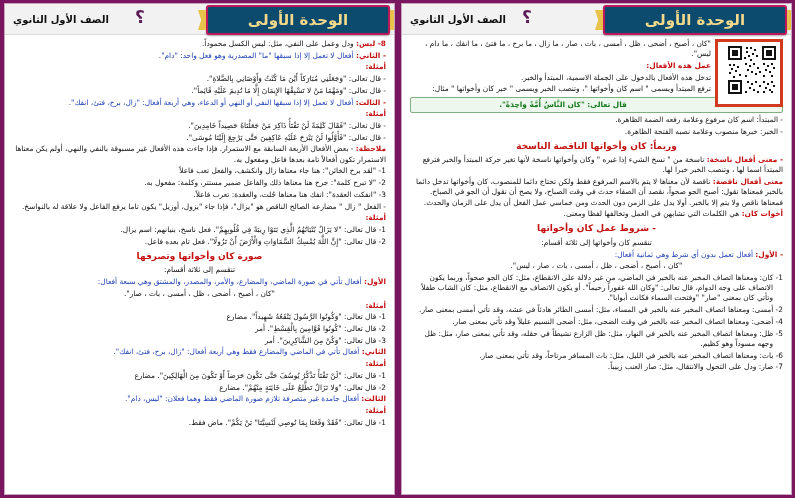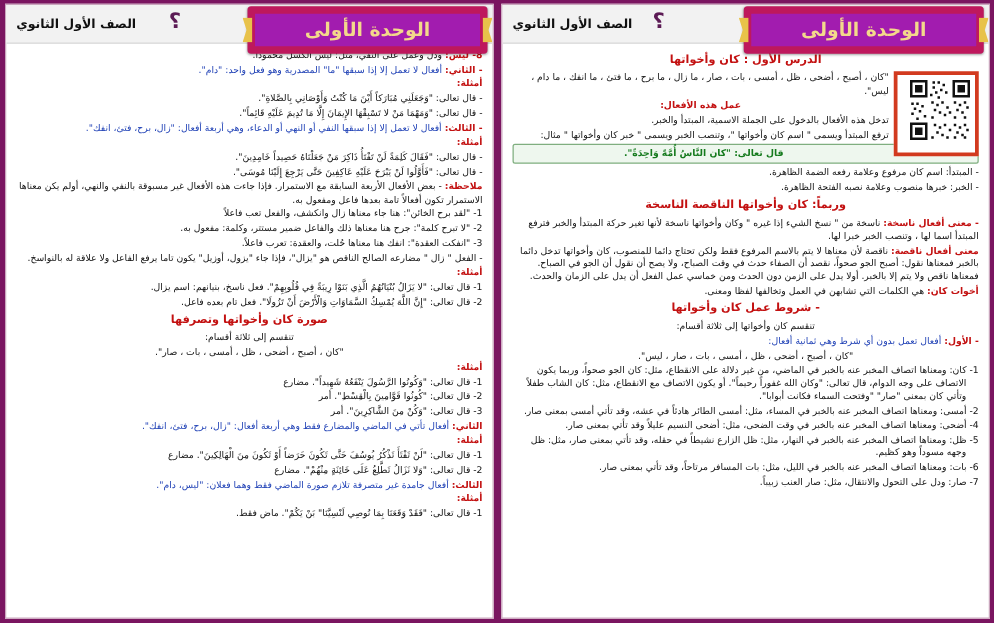--- a/index.html
+++ b/index.html
@@ -30,22 +30,22 @@
     display:flex;align-items:center;
   }
   .hdr .grade{
     font-size:10px;color:#101010;font-weight:bold;
     margin-right:auto;margin-left:8px;padding-right:6px;
     white-space:nowrap;
   }
   .ribbon{
     position:absolute;right:4px;top:1px;
     width:180px;height:26px;
-    background:#a21caf;
-    border:6px solid #be185d;
+    background:#0c4a6e;
+    border:2px solid #be185d;
     border-radius:3px;
     display:flex;align-items:center;justify-content:center;
     box-shadow:0 1px 2px rgba(0,0,0,.35);
   }
   .ribbon .t{color:#f3d98b;font-size:15px;font-weight:bold;letter-spacing:.5px;}
   .ribbon:before,.ribbon:after{
     content:"";position:absolute;top:3px;width:8px;height:20px;
     background:#e8c24a;
   }
   .ribbon:before{left:-10px;clip-path:polygon(0 0,100% 0,100% 100%,0 100%,40% 50%);}
@@ -60,21 +60,21 @@
   .body{
     padding:4px 8px 2px 8px;
     font-size:7.4px;line-height:1.38;
     color:#111;
     text-align:right;
     height:458px;
     box-sizing:border-box;
     overflow:hidden;
   }
   .ln{margin:0 0 1.5px 0;}
-  .red{color:#c31111;font-weight:bold;text-align:center;}
+  .red{color:#c31111;font-weight:bold;}
   .blue{color:#1d3fb5;font-weight:normal;}
   .green{color:#157a1d;font-weight:bold;}
   .ctr{text-align:center;}
   .ttl{font-size:9px;font-weight:bold;color:#c31111;text-align:center;margin:3px 0;}
   .greenbox{
     border:1px solid #7fae7f;background:#eef7ee;
     padding:2px 4px;margin:2px 0;border-radius:2px;
     text-align:center;
   }
   .qrwrap{float:right;margin:0 0 2px 4px;}
@@ -97,21 +97,20 @@
   <div class="page right">
     <div class="hdr">
       <div class="ribbon">
         <span class="t">الوحدة الأولى</span>
       </div>
       <span class="qmark">؟</span>
       <span class="grade">الصف الأول الثانوي</span>
     </div>
 
     <div class="body">
-      <div class="ttl">الدرس الأول : كان وأخواتها</div>
 
       <div class="qrwrap">
         <div class="qr">
           <svg width="52" height="52" viewBox="0 0 52 52">
             <rect width="52" height="52" fill="#fff"></rect>
             <g fill="#111">
               <rect x="2" y="2" width="14" height="14"></rect>
                 <rect x="4" y="4" width="10" height="10" fill="#fff"></rect>
                 <rect x="6" y="6" width="6" height="6"></rect>
               <rect x="36" y="2" width="14" height="14"></rect>
@@ -263,20 +262,24 @@
       <div class="ln hang">- الفعل " زال " مضارعه الصالح الناقص هو "يزال"، فإذا جاء "يزول، أوزيل" يكون تاما يرفع الفاعل ولا علاقة له بالنواسخ.</div>
       <div class="ln">
         <span class="ex">أمثلة:</span>
       </div>
       <div class="ln hang">1- قال تعالى: "لا يَزَالُ بُنْيَانُهُمُ الَّذِي بَنَوْا رِيبَةً فِي قُلُوبِهِمْ". فعل ناسخ، بنيانهم: اسم يزال.</div>
       <div class="ln hang">2- قال تعالى: "إِنَّ اللَّهَ يُمْسِكُ السَّمَاوَاتِ وَالْأَرْضَ أَنْ تَزُولَا". فعل تام بعده فاعل.</div>
 
       <div class="ttl">صورة كان وأخواتها وتصرفها</div>
       <div class="ln ctr">تنقسم إلى ثلاثة أقسام:</div>
 
+      <div class="ln">
+        <span class="red">الأول:</span>
+        <span class="blue">أفعال تأتي في صورة الماضي، والمضارع، والأمر، والمصدر، والمشتق وهي سبعة أفعال:</span>
+      </div>
       <div class="ln ctr">"كان ، أصبح ، أضحى ، ظل ، أمسى ، بات ، صار".</div>
       <div class="ln">
         <span class="ex">أمثلة:</span>
       </div>
       <div class="ln hang">1- قال تعالى: "وَكُونُوا الرَّسُولَ يَنْفَعُهُ شَهِيداً". مضارع</div>
       <div class="ln hang">2- قال تعالى: "كُونُوا قَوَّامِينَ بِالْقِسْطِ". أمر</div>
       <div class="ln hang">3- قال تعالى: "وَكُنْ مِنَ الشَّاكِرِينَ". أمر</div>
 
       <div class="ln">
         <span class="red">الثاني:</span>

